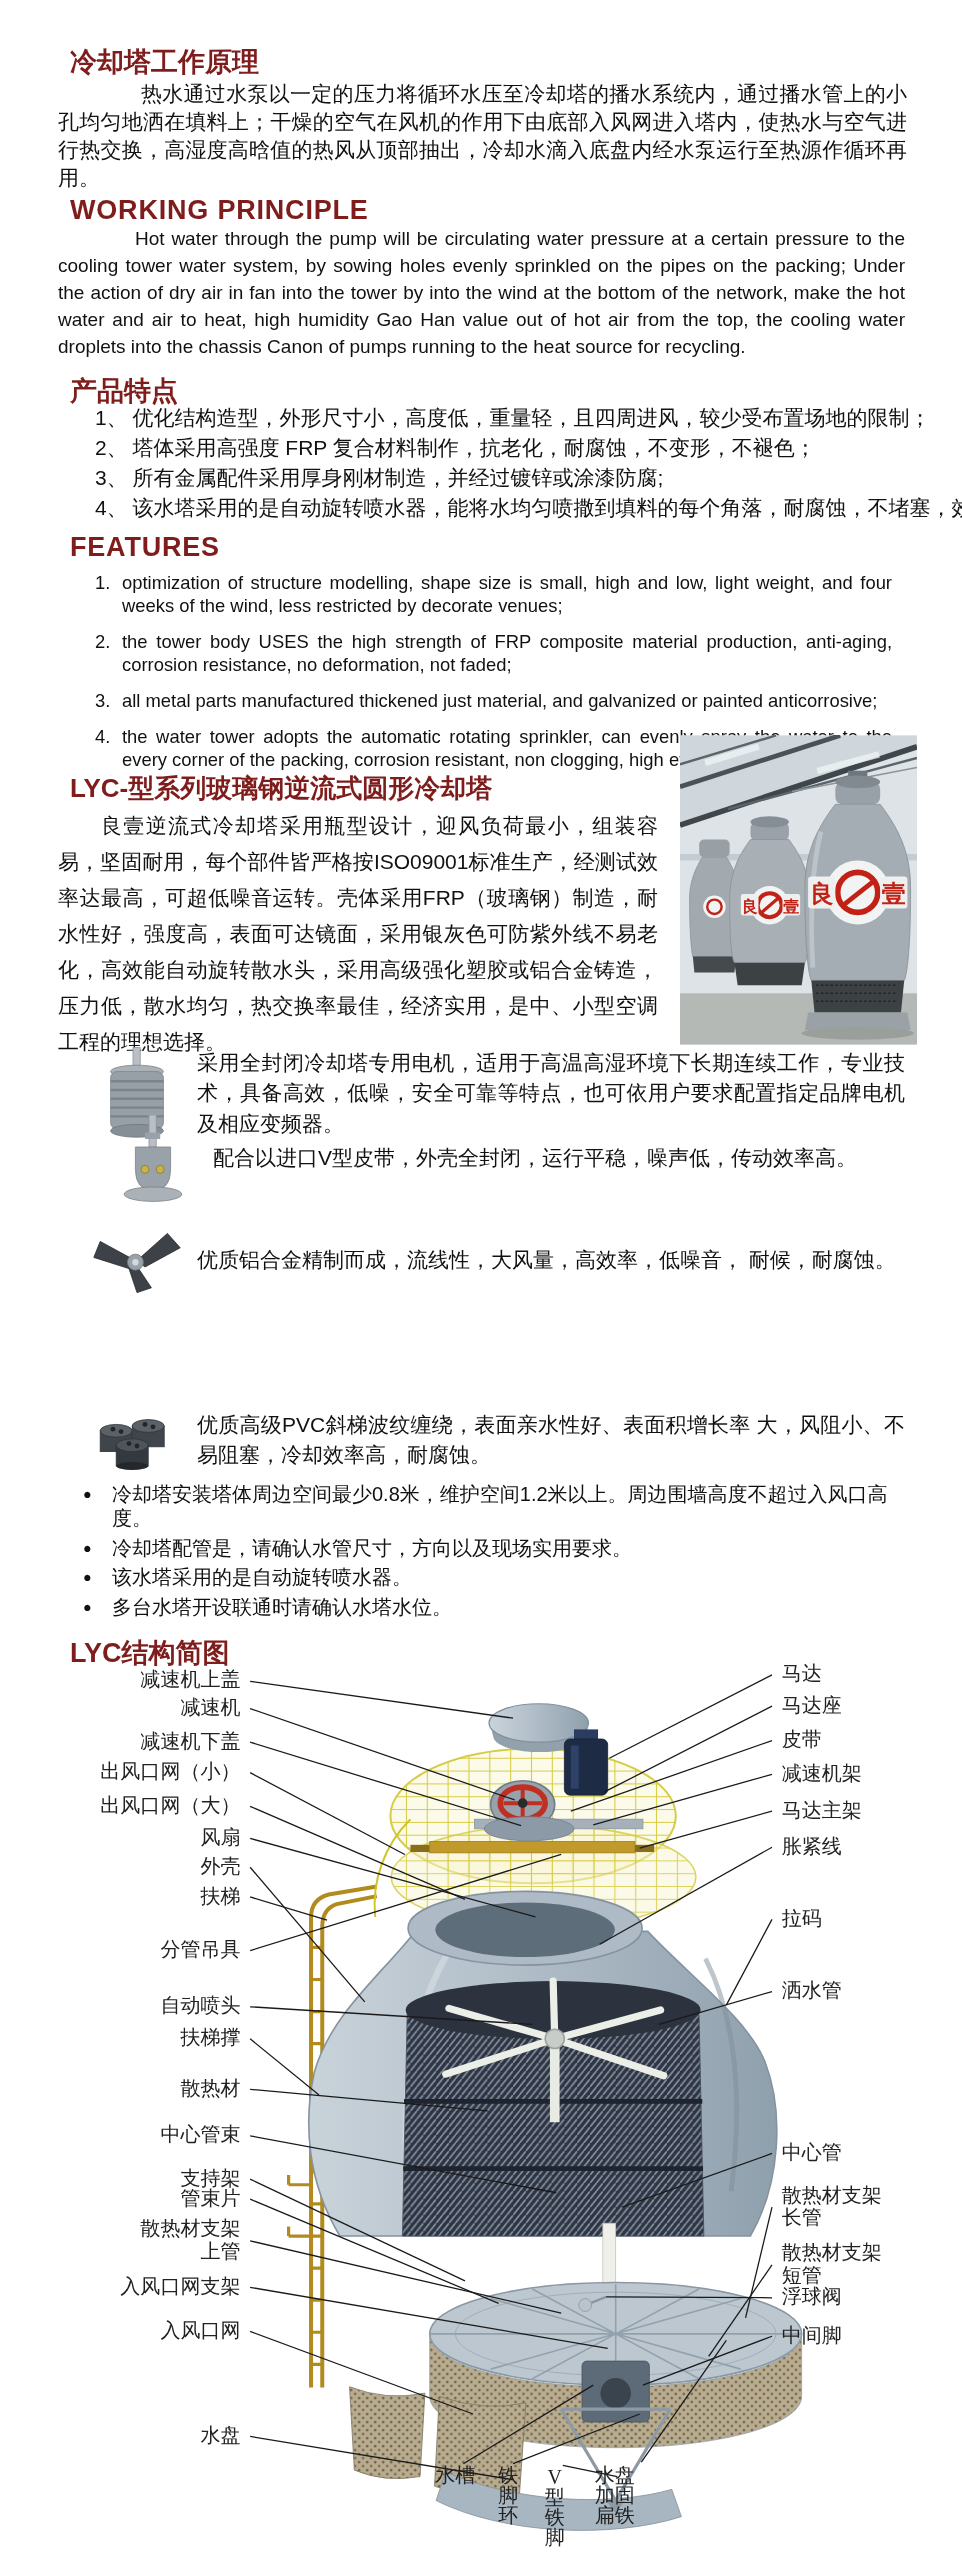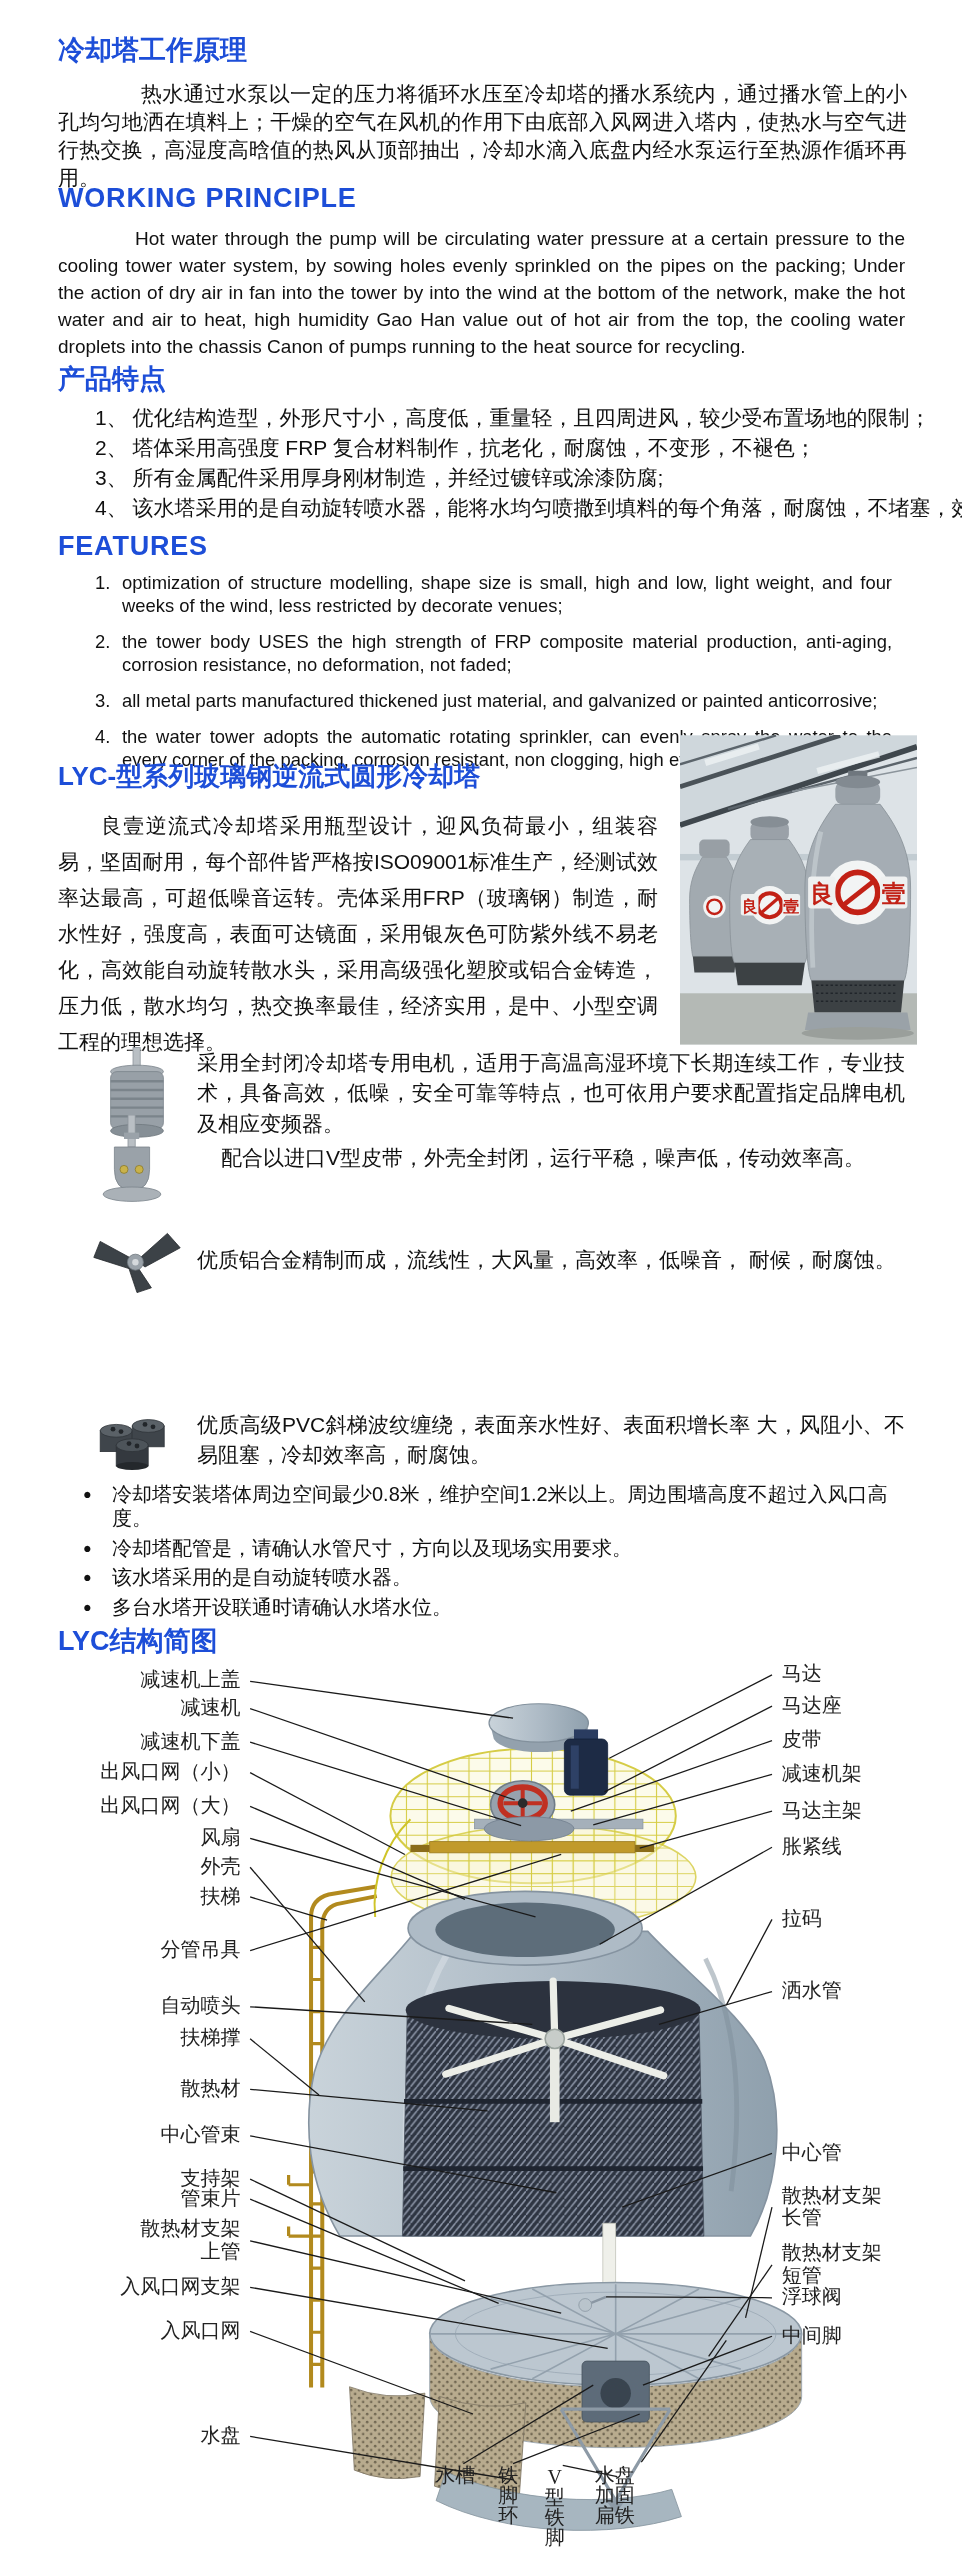--- a/index.html
+++ b/index.html
@@ -1,19 +1,19 @@
 <!DOCTYPE html>
 <html style="font-size:13px"><head>
 <meta charset="utf-8">
 <style>
   html,body{margin:0;padding:0;background:#ffffff;}
   #page{position:relative;width:962px;height:2576px;background:#fff;overflow:hidden;
         font-family:"Liberation Sans","DejaVu Sans",sans-serif;color:#111;}
   .abs{position:absolute;}
-  h1.zh,h2.en{margin:0;color:#1d4ed8;font-weight:bold;}
+  h1.zh,h2.en{margin:12px;color:#7f1d1d;font-weight:bold;}
   h1.zh{font-size:27px;}
   h2.en{font-size:27px;letter-spacing:0.8px;}
   p.body-zh{margin:0;font-size:21px;line-height:28px;text-align:justify;}
   p.body-en{margin:0;font-size:19px;line-height:27px;text-align:justify;}
   .indent-zh{text-indent:83px;}
   .indent-en{text-indent:77px;}
   ol.zh-list{margin:0;padding:0;list-style:none;font-size:21px;}
   ol.zh-list li{line-height:30px;white-space:nowrap;}
   ol.zh-list .n{margin-right:4.8px;}
   ol.en-list{margin:0;padding:0;list-style:none;font-size:18.4px;}
@@ -42,21 +42,21 @@
   <p class="body-en indent-en abs" style="top:225px;left:58px;width:847px;">Hot water through the pump will be circulating water pressure at a certain pressure to the cooling tower water system, by sowing holes evenly sprinkled on the pipes on the packing; Under the action of dry air in fan into the tower by into the wind at the bottom of the network, make the hot water and air to heat, high humidity Gao Han value out of hot air from the top, the cooling water droplets into the chassis Canon of pumps running to the heat source for recycling.</p>
 
   <h1 class="zh abs" style="top:361px;left:58px;">产品特点</h1>
   <ol class="zh-list abs" style="top:403px;left:95px;">
     <li><span class="n">1、</span><span>优化结构造型，外形尺寸小，高度低，重量轻，且四周进风，较少受布置场地的限制；</span></li>
     <li><span class="n">2、</span><span>塔体采用高强度 FRP 复合材料制作，抗老化，耐腐蚀，不变形，不褪色；</span></li>
     <li><span class="n">3、</span><span>所有金属配件采用厚身刚材制造，并经过镀锌或涂漆防腐;</span></li>
     <li><span class="n">4、</span><span>该水塔采用的是自动旋转喷水器，能将水均匀喷撒到填料的每个角落，耐腐蚀，不堵塞，效率高。</span></li>
   </ol>
 
-  <h2 class="en abs" style="top:531px;left:58px;">FEATURES</h2>
+  <h2 class="en abs" style="top:520px;left:58px;">FEATURES</h2>
   <ol class="en-list abs" style="top:571px;left:95px;width:810px;">
     <li>
         <span class="n">1.</span>
         <span class="t">optimization of structure modelling, shape size is small, high and low, light weight, and four weeks of the wind, less restricted by decorate venues;</span>
       </li>
     <li>
         <span class="n">2.</span>
         <span class="t">the tower body USES the high strength of FRP composite material production, anti-aging, corrosion resistance, no deformation, not faded;</span>
       </li>
     <li>
@@ -133,21 +133,21 @@
         <rect x="55" y="2" width="9" height="30" fill="#b9bfc4" stroke="#8d959c"></rect>
         <ellipse cx="60" cy="32" rx="33" ry="8" fill="#aab1b7" stroke="#7b848b"></ellipse>
         <rect x="27" y="32" width="66" height="72" rx="8" fill="#98a0a7" stroke="#7b848b"></rect>
         <path d="M27,44 h66 M27,55 h66 M27,66 h66 M27,77 h66 M27,88 h66" stroke="#7b848b" stroke-width="3"></path>
         <ellipse cx="60" cy="106" rx="33" ry="8" fill="#868f96" stroke="#6e777e"></ellipse>
       </svg>
     </div>
     <p class="comp-text">采用全封闭冷却塔专用电机，适用于高温高湿环境下长期连续工作，专业技术，具备高效，低噪，安全可靠等特点，也可依用户要求配置指定品牌电机及相应变频器。</p>
   </div>
 
-  <div class="comp-row abs" style="top:1112px;left:72px;width:828px;height:93px;gap:29px;">
+  <div class="comp-row abs" style="top:1112px;left:93px;width:828px;height:93px;">
     <div class="comp-icon">
       <svg width="96" height="88" viewBox="0 0 120 110">
         <rect x="55" y="0" width="9" height="40" fill="#b9bfc4" stroke="#8d959c"></rect>
         <rect x="50" y="22" width="19" height="8" fill="#9aa2a9"></rect>
         <path d="M38,40 h44 v28 q0,26 -22,26 q-22,0 -22,-26 Z" fill="#9aa2a9" stroke="#7b848b"></path>
         <circle cx="50" cy="68" r="5" fill="#c9b24a" stroke="#8a7a2c"></circle>
         <circle cx="69" cy="68" r="5" fill="#c9b24a" stroke="#8a7a2c"></circle>
         <ellipse cx="60" cy="99" rx="36" ry="9" fill="#aab1b7" stroke="#7b848b"></ellipse>
       </svg>
     </div>

